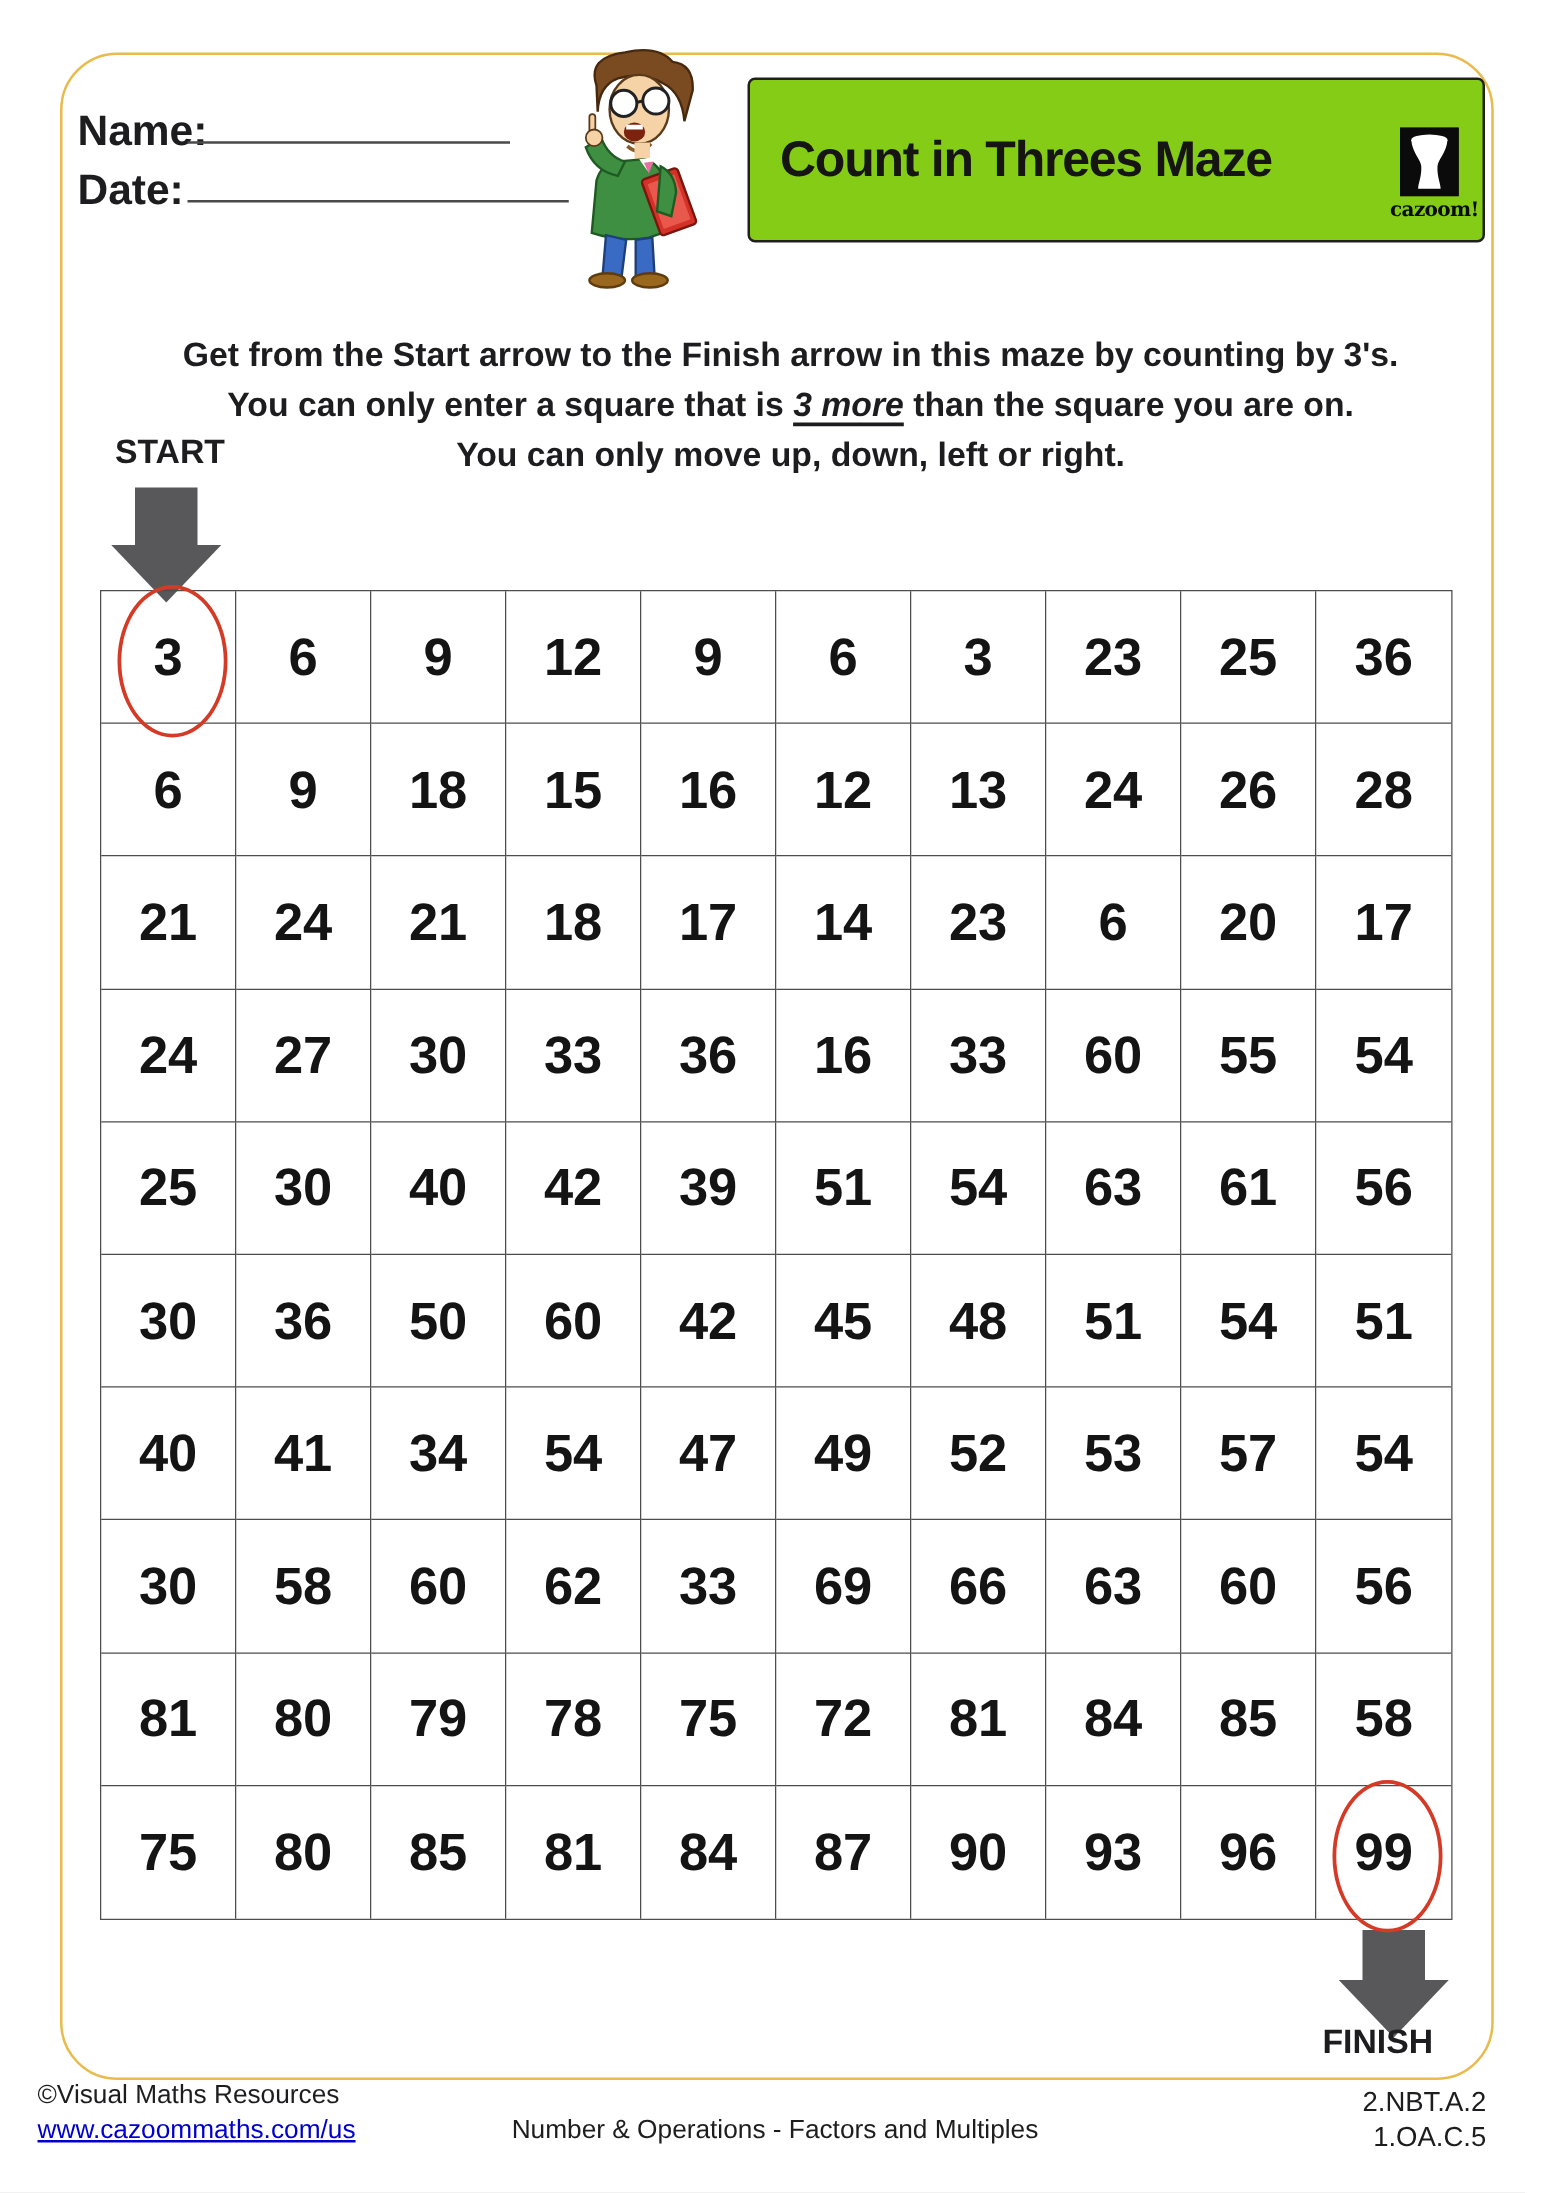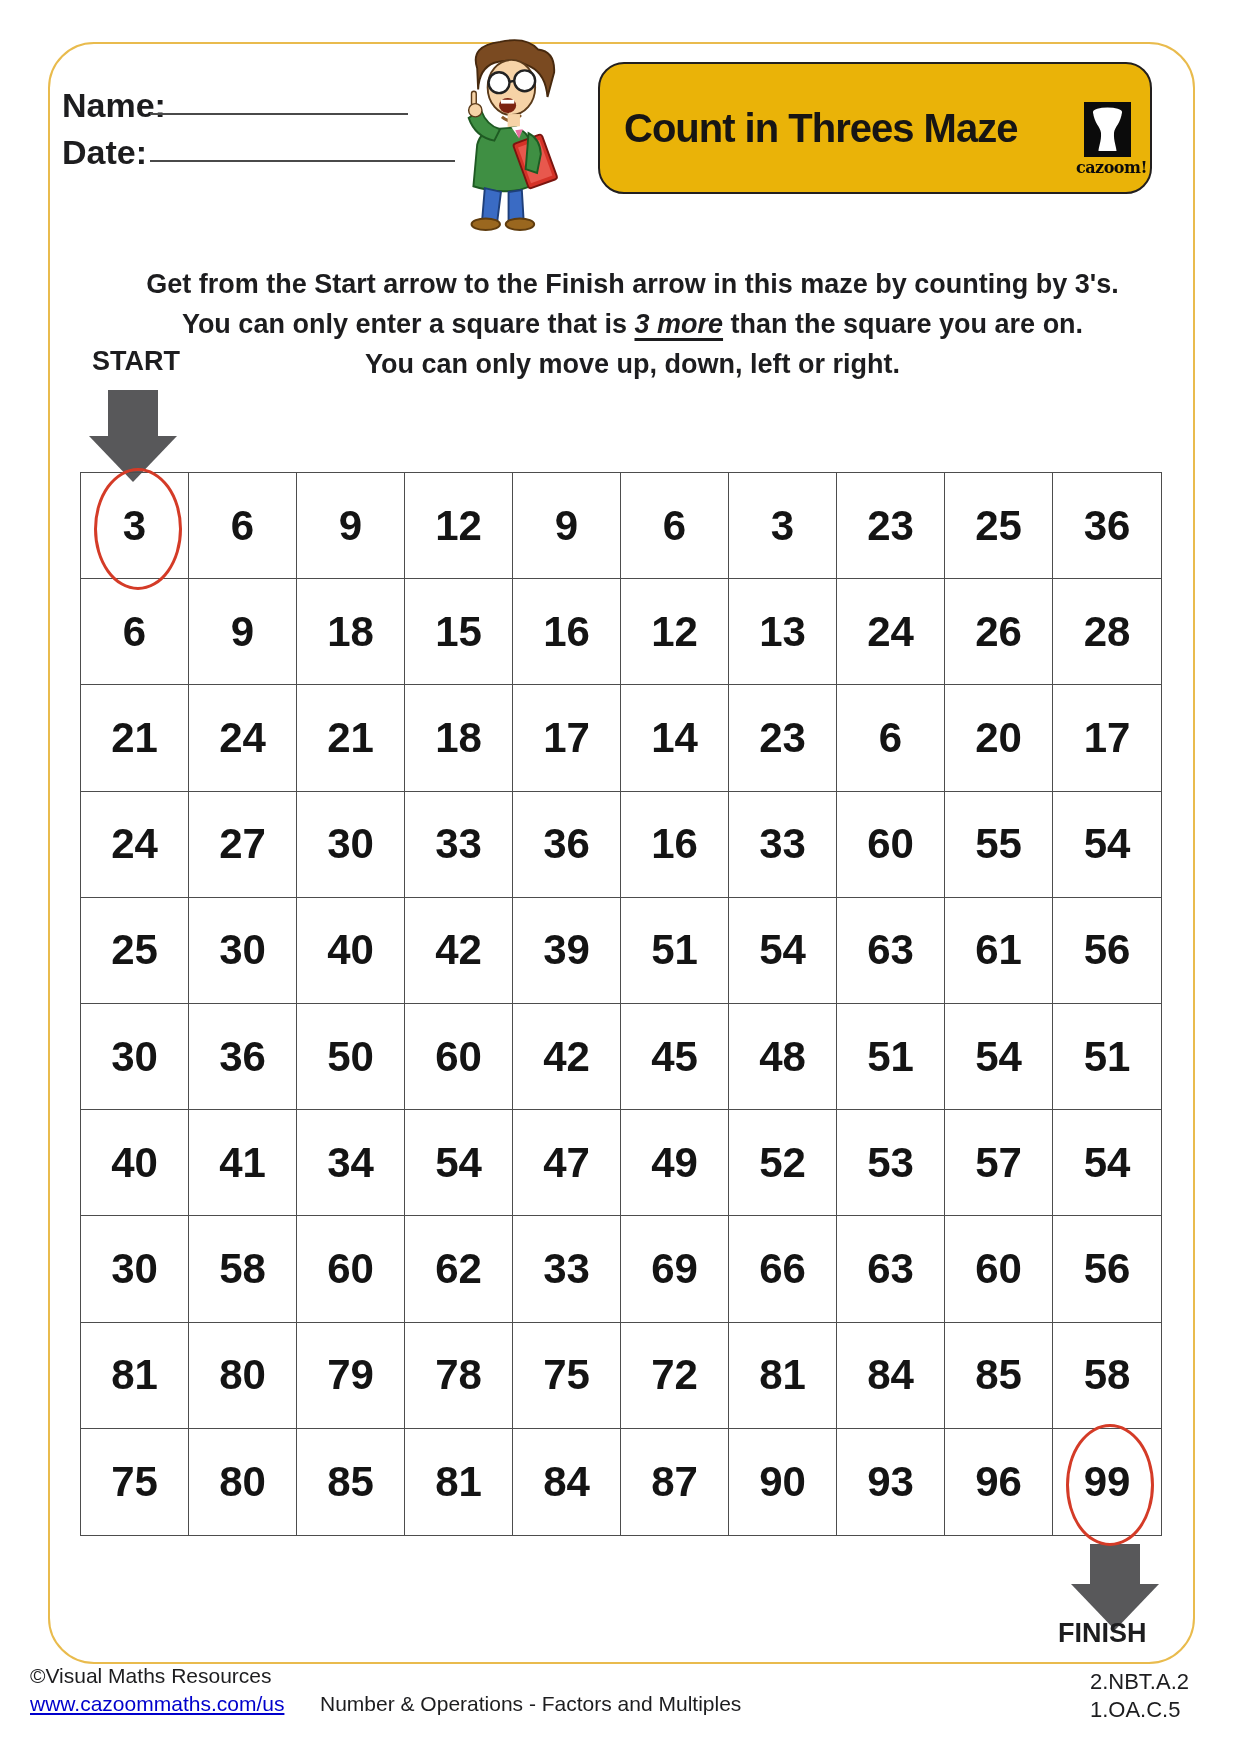--- a/index.html
+++ b/index.html
@@ -5,22 +5,22 @@
   html,body{margin:0;padding:0;background:#e8e8e8;}
   .page{position:relative;width:1241px;height:1754px;background:#ffffff;
         font-family:"Liberation Sans",sans-serif;color:#1b1b1b;overflow:hidden;margin:0 auto;}
   
   .sheet-border{position:absolute;left:48px;top:42px;width:1143px;height:1618px;
         border:2px solid #e9bb4d;border-radius:46px;}
   
   .field-label{position:absolute;font-weight:bold;font-size:34px;color:#1d1d1f;}
   .write-line{position:absolute;border-bottom:2px solid #4a4a4a;height:0;}
   
-  .title-box{position:absolute;left:598px;top:62px;width:550px;height:128px;background:#eab308;
-        border:2.5px solid #221f1f;border-radius:26px;}
+  .title-box{position:absolute;left:598px;top:62px;width:550px;height:128px;background:#84cc16;
+        border:2.5px solid #221f1f;border-radius:6px;padding-left:36px;}
   .title-text{position:absolute;left:24px;top:0;height:128px;display:flex;align-items:center;
         font-weight:bold;font-size:40px;letter-spacing:-1px;color:#171514;white-space:nowrap;}
   .logo{position:absolute;right:12px;top:38px;width:62px;text-align:center;}
   .logo-square{width:47px;height:55px;background:#0b0b0b;margin:0 auto;display:block;}
   .logo-word{font-family:"DejaVu Serif",serif;font-weight:bold;font-size:16px;color:#0b0b0b;
         letter-spacing:-0.5px;margin-top:1px;}
   
   .instructions{position:absolute;left:72px;top:264px;width:1121px;text-align:center;
         font-weight:bold;font-size:27px;line-height:40px;color:#1d1d1f;}
   .uline{text-decoration:underline;text-underline-offset:5px;text-decoration-thickness:2.5px;font-style:italic;}
@@ -39,23 +39,23 @@
         display:flex;align-items:center;justify-content:center;
         font-weight:bold;font-size:42px;color:#141414;}
   .cell:nth-child(10n){border-right:none;}
   .cell:nth-child(n+91){border-bottom:none;}
   .cell span{position:relative;z-index:2;}
   .red-circle{position:absolute;left:50%;top:50%;width:82px;height:116px;margin-left:-41px;
         margin-top:-58px;border:3.5px solid #d43b27;border-radius:50%;z-index:1;}
   
   .footer-left{position:absolute;left:30px;top:1662px;font-size:21px;color:#1d1d1f;line-height:28px;}
   .footer-link{color:#0000cc;text-decoration:underline;cursor:pointer;}
-  .footer-center{position:absolute;left:320px;top:1692px;width:600px;text-align:left;
+  .footer-center{position:absolute;left:320px;top:1692px;width:600px;text-align:center;
         font-size:21px;color:#1d1d1f;}
-  .footer-right{position:absolute;right:52px;top:1668px;text-align:left;font-size:22px;
+  .footer-right{position:absolute;right:52px;top:1668px;text-align:right;font-size:22px;
         color:#1d1d1f;line-height:28px;}
   .cartoon{position:absolute;left:424px;top:36px;}
 </style>
 </head>
 <body>
 
 <div class="page">
 
   <div class="sheet-border"></div>
 

